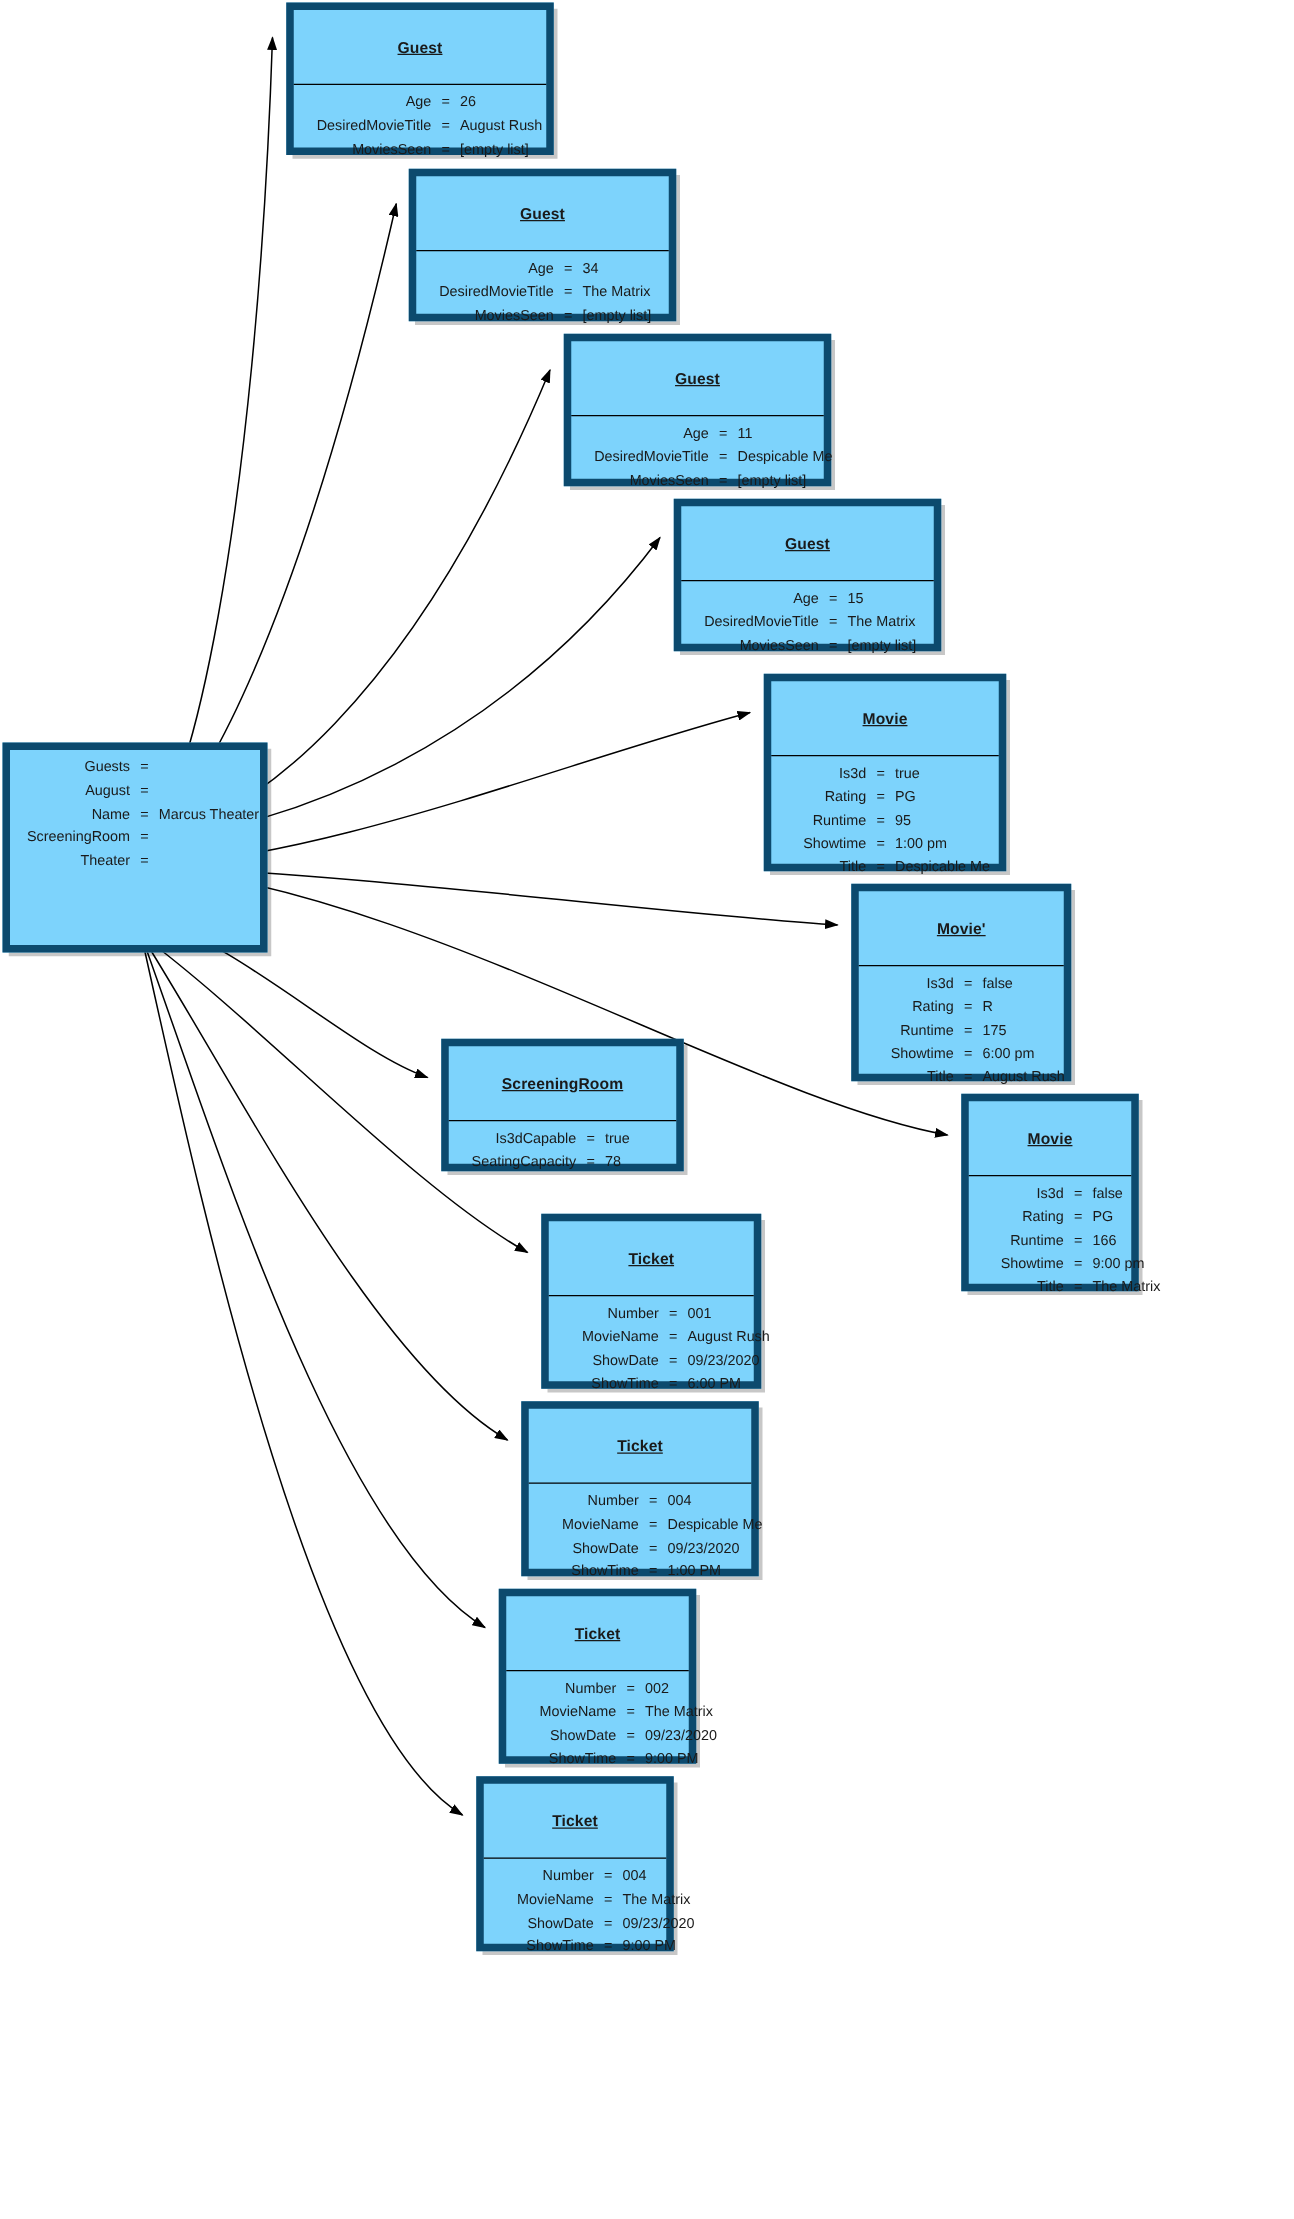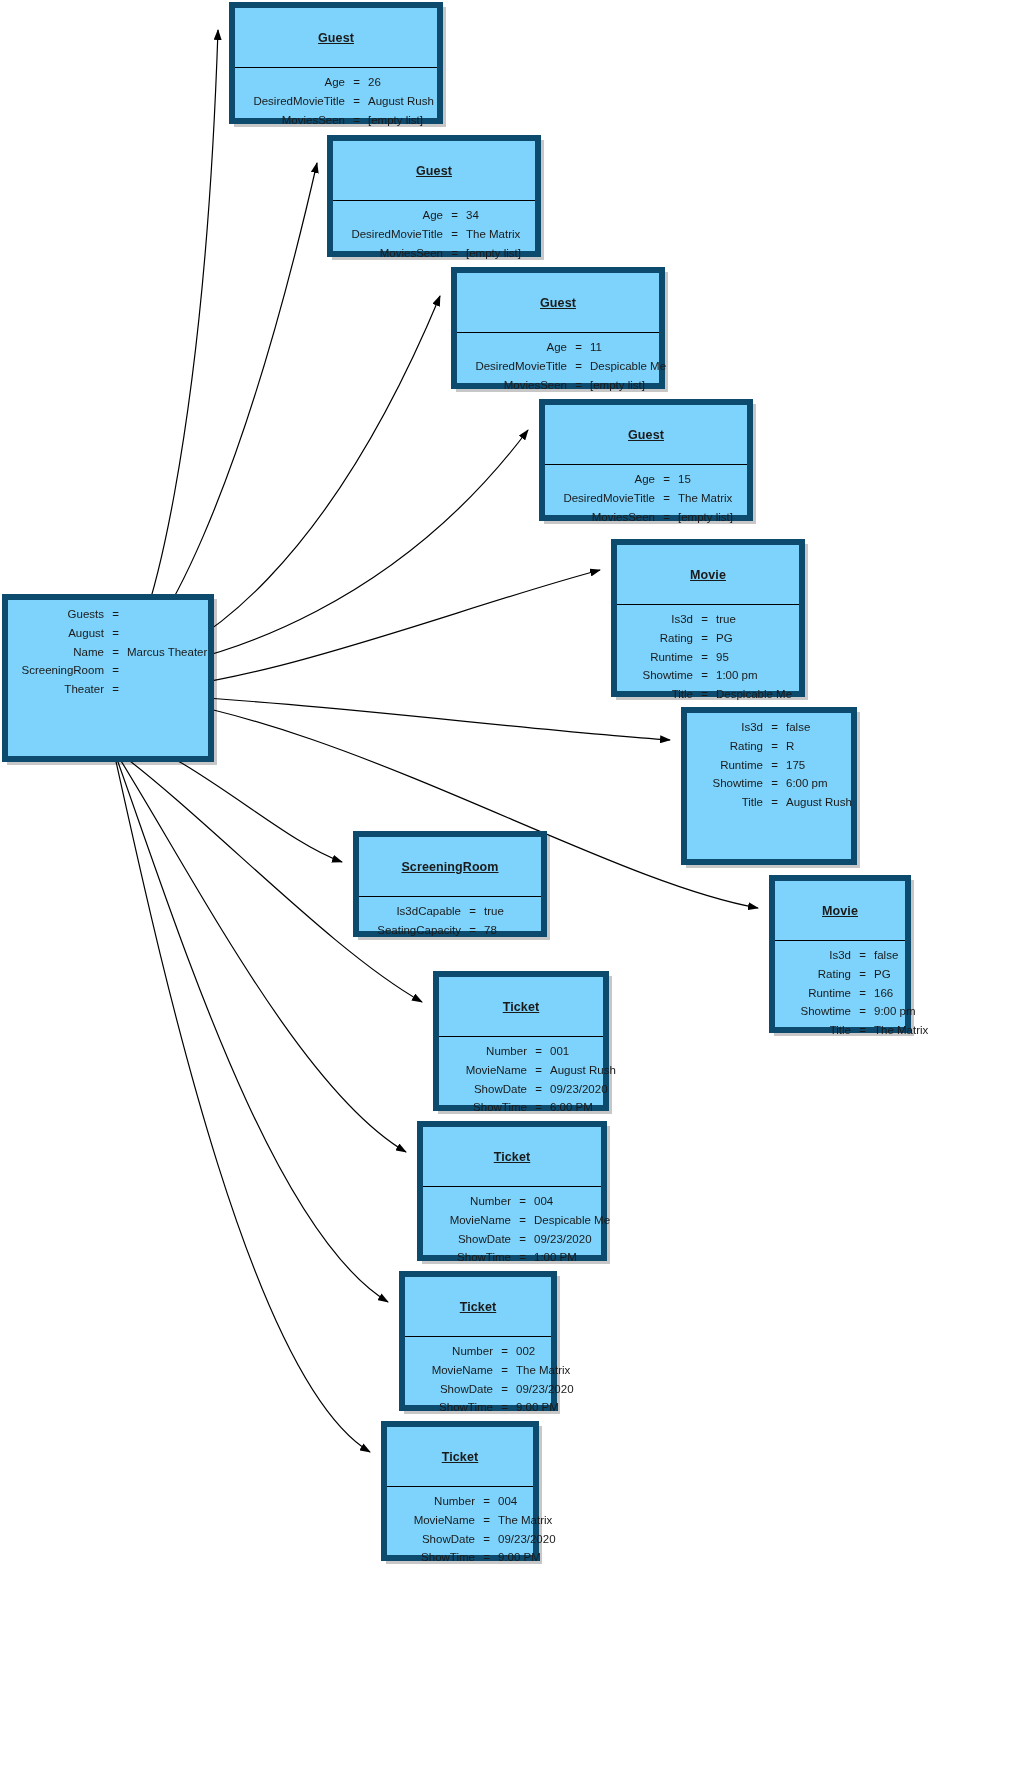--- a/index.html
+++ b/index.html
@@ -245,20 +245,23 @@
             <span class="attr-val" style="width: 108px;">1:00 pm</span>
           </div>
           <div class="attr-row">
             <span class="attr-name" style="width: 76px;">Title</span>
             <span class="attr-eq">=</span>
             <span class="attr-val" style="width: 108px;">Despicable Me</span>
           </div>
         </div>
       </div>
       <div class="obj-box" style="left: 681px; top: 707px; width: 176px; height: 158px;">
+        <div class="obj-header" style="height: 60px;">
+          <span class="obj-title">Movie'</span>
+        </div>
         <div class="obj-attrs">
           <div class="attr-row">
             <span class="attr-name" style="width: 76px;">Is3d</span>
             <span class="attr-eq">=</span>
             <span class="attr-val" style="width: 92px;">false</span>
           </div>
           <div class="attr-row">
             <span class="attr-name" style="width: 76px;">Rating</span>
             <span class="attr-eq">=</span>
             <span class="attr-val" style="width: 92px;">R</span>

